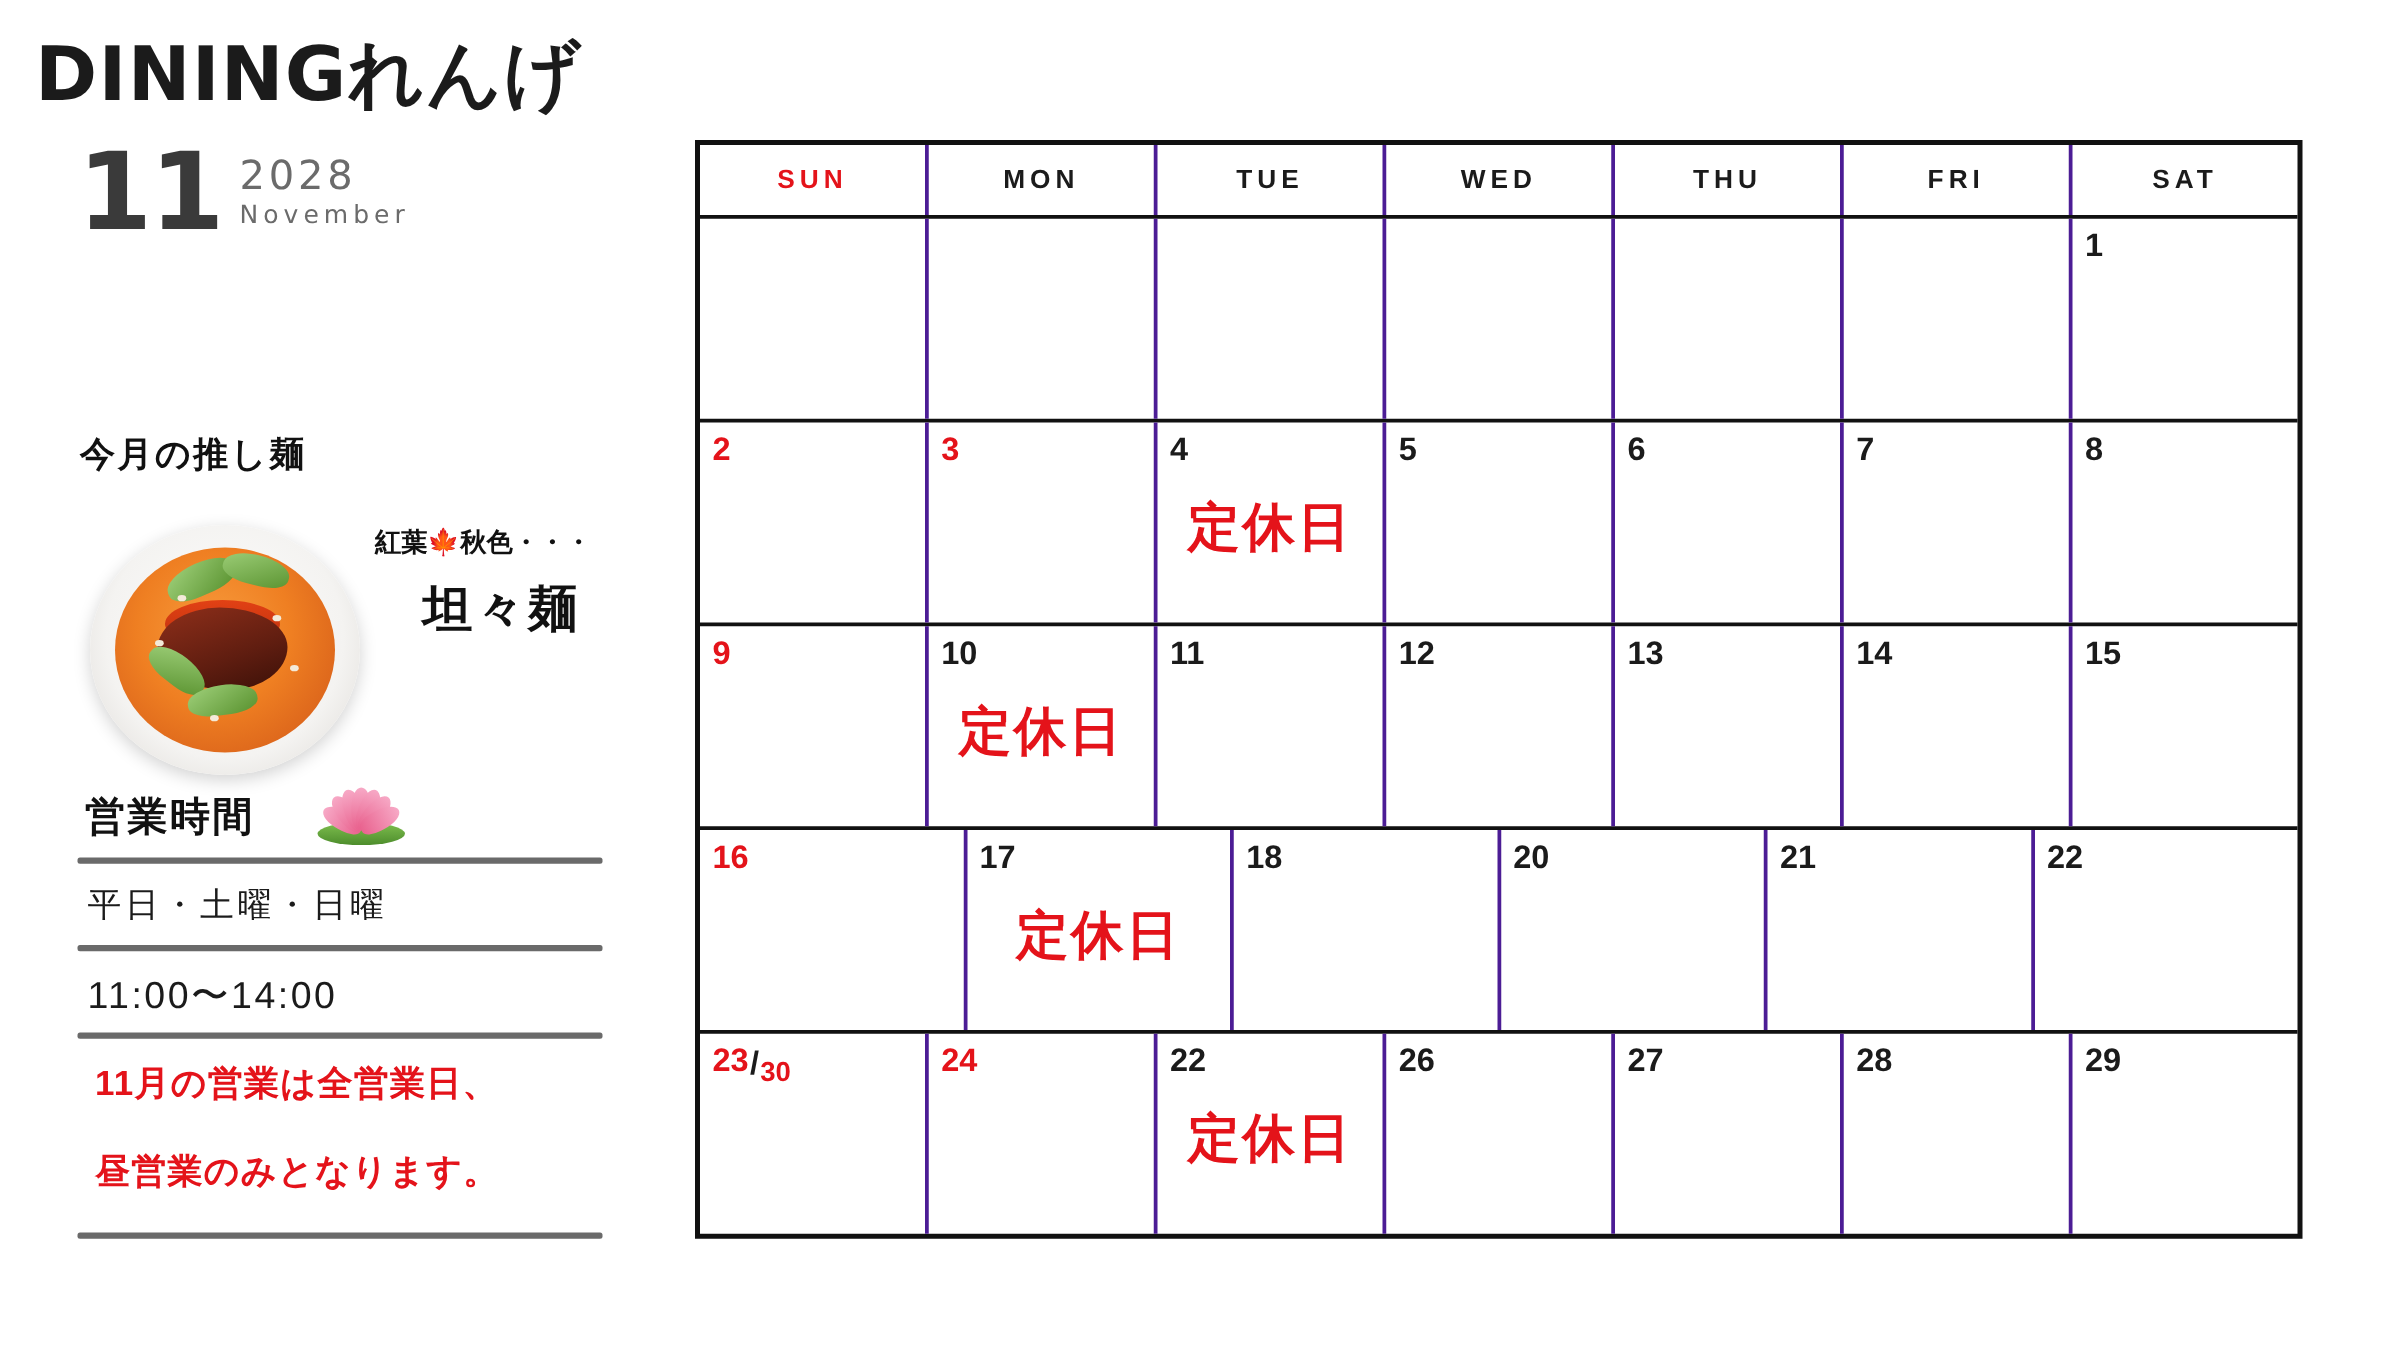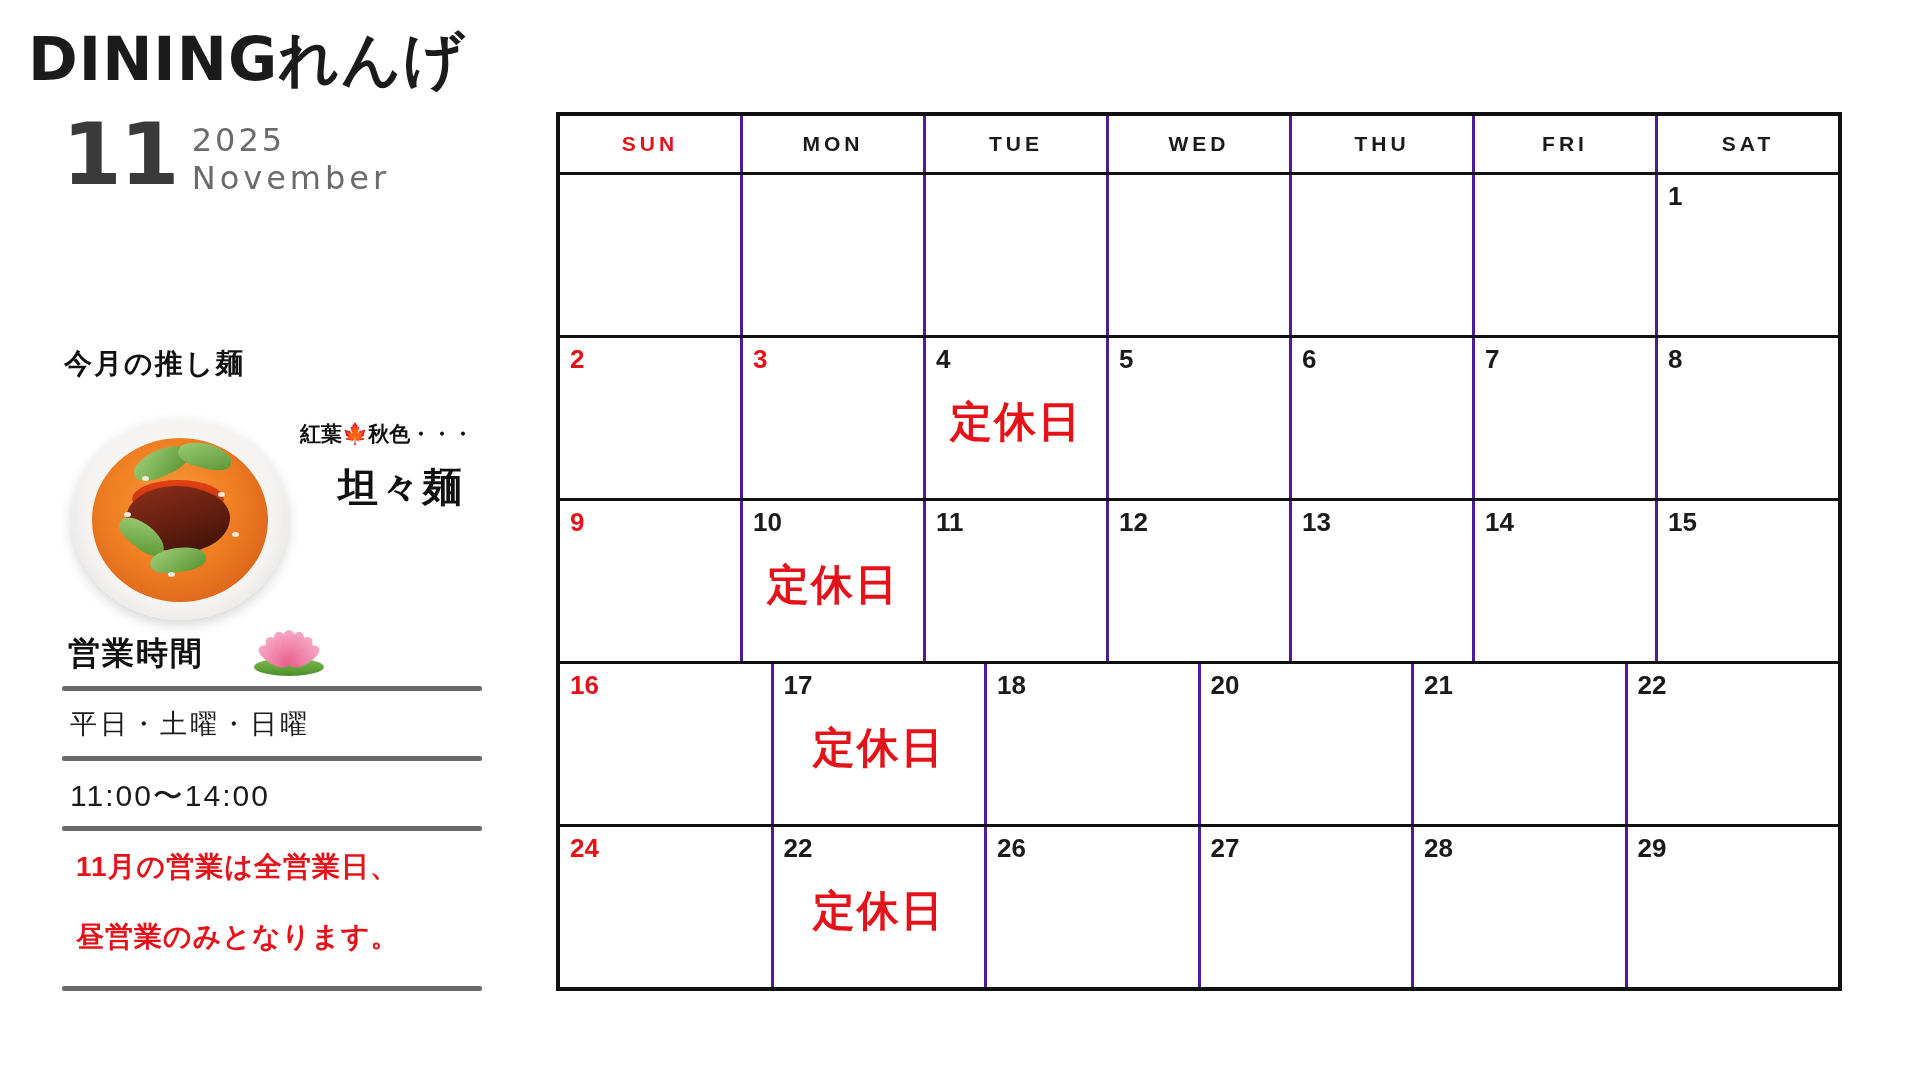--- a/index.html
+++ b/index.html
@@ -60,21 +60,21 @@
     padding-top: 4px;
   }
   .month-year {
     font-size: 32px;
     color: #6b6b6b;
     letter-spacing: 3px;
     line-height: 1.15;
     font-family: "DejaVu Sans", sans-serif;
   }
   .month-name {
-    font-size: 32px;
+    font-size: 20px;
     color: #6b6b6b;
     letter-spacing: 4px;
     line-height: 1.2;
     font-family: "DejaVu Sans", sans-serif;
   }
 
   .osimen-label {
     position: absolute;
     left: 64px;
     top: 345px;
@@ -310,21 +310,21 @@
 
 <div id="page">
 
   <div class="left-col">
 
     <div class="brand-title">DININGれんげ</div>
 
     <div class="month-block">
       <div class="month-num">11</div>
       <div class="month-right">
-        <div class="month-year">2025</div>
+        <div class="month-year">2028</div>
         <div class="month-name">November</div>
       </div>
     </div>
 
     <div class="osimen-label">今月の推し麺</div>
 
     <div class="bowl">
       <div class="bowl-outer"></div>
       <div class="bowl-soup"></div>
       <div class="greens g1"></div>
@@ -472,20 +472,27 @@
       <div class="cal-cell">
           <div class="daynum">21</div>
         </div>
       <div class="cal-cell">
           <div class="daynum">22</div>
         </div>
     </div>
 
     <div class="cal-row cal-body">
       <div class="cal-cell">
+        <div class="dual">
+          <span class="daynum sun">23</span>
+          <span class="slash">/</span>
+          <span class="second">30</span>
+        </div>
+      </div>
+      <div class="cal-cell">
           <div class="daynum red">24</div>
         </div>
       <div class="cal-cell">
           <div class="daynum">22</div>
           <div class="closed">定休日</div>
         </div>
       <div class="cal-cell">
           <div class="daynum">26</div>
         </div>
       <div class="cal-cell">

